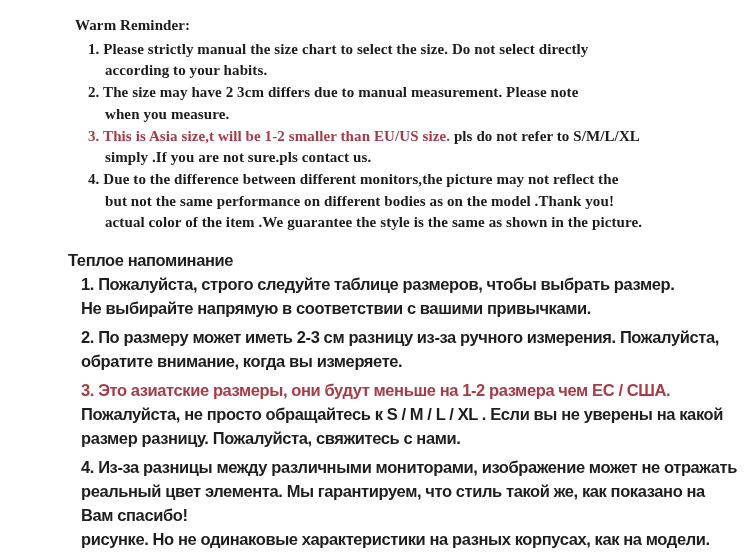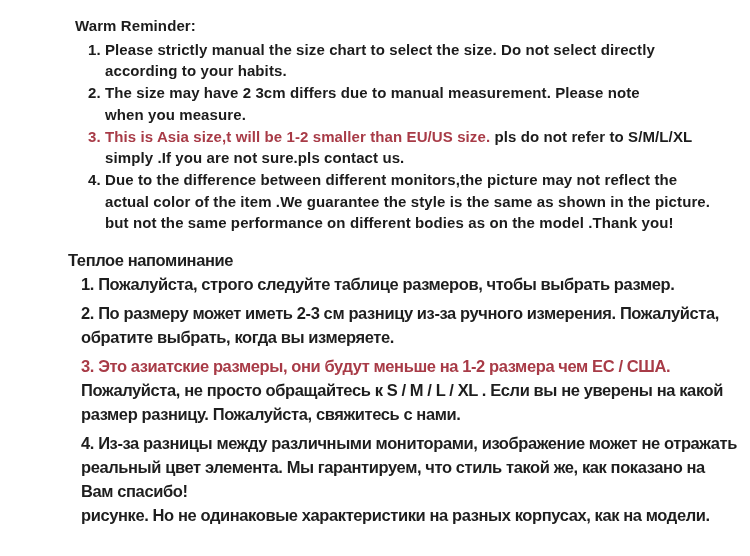--- a/index.html
+++ b/index.html
@@ -7,21 +7,21 @@
     padding: 0;
   }
   body {
     width: 750px;
     height: 556px;
     background: var(--background, #ffffff);
     overflow: hidden;
   }
   
   .en-block {
-    font-family: Liberation Sans, sans-serif;
+    font-family: Liberation Serif, serif;
     font-weight: bold;
     font-size: 15px;
     line-height: 21.7px;
     letter-spacing: 0.1px;
     color: var(--text-en, #1c1c1c);
     padding: 15px 14px 0 75px;
   }
   .en-heading {
     margin-bottom: 2px;
   }
@@ -83,39 +83,40 @@
         <div class="en-line"><span>when you measure.</span></div>
       </div>
 
       <div class="en-item">
         <div class="en-line first"><span class="red">3.</span> <span class="red">This is Asia size,t will be 1-2 smaller than EU/US size.</span><span> pls do not refer to S/M/L/XL</span></div>
         <div class="en-line"><span>simply .If you are not sure.pls contact us.</span></div>
       </div>
 
       <div class="en-item">
         <div class="en-line first"><span>4.</span> <span>Due to the difference between different monitors,the picture may not reflect the</span></div>
+        <div class="en-line"><span>but not the same performance on different bodies as on the model .Thank you!</span></div>
         <div class="en-line"><span>actual color of the item .We guarantee the style is the same as shown in the picture.</span></div>
-        <div class="en-line"><span>but not the same performance on different bodies as on the model .Thank you!</span></div>
       </div>
 
     </div>
   </div>
 
   <div class="ru-block">
     <div class="ru-heading">Теплое напоминание</div>
 
     <div class="ru-paras">
 
       <div class="ru-para">
         <div class="ru-line"><span>1. Пожалуйста, строго следуйте таблице размеров, чтобы выбрать размер.</span></div>
+        <div class="ru-line"><span>Не выбирайте напрямую в соответствии с вашими привычками.</span></div>
       </div>
 
       <div class="ru-para">
         <div class="ru-line"><span>2. По размеру может иметь 2-3 см разницу из-за ручного измерения. Пожалуйста,</span></div>
-        <div class="ru-line"><span>обратите выбрать, когда вы измеряете.</span></div>
+        <div class="ru-line"><span>обратите внимание, когда вы измеряете.</span></div>
       </div>
 
       <div class="ru-para">
         <div class="ru-line"><span class="red">3. Это азиатские размеры, они будут меньше на 1-2 размера чем ЕС / США.</span></div>
         <div class="ru-line"><span>Пожалуйста, не просто обращайтесь к S / M / L / XL . Если вы не уверены на какой</span></div>
         <div class="ru-line"><span>размер разницу. Пожалуйста, свяжитесь с нами.</span></div>
       </div>
 
       <div class="ru-para">
         <div class="ru-line"><span>4. Из-за разницы между различными мониторами, изображение может не отражать</span></div>

